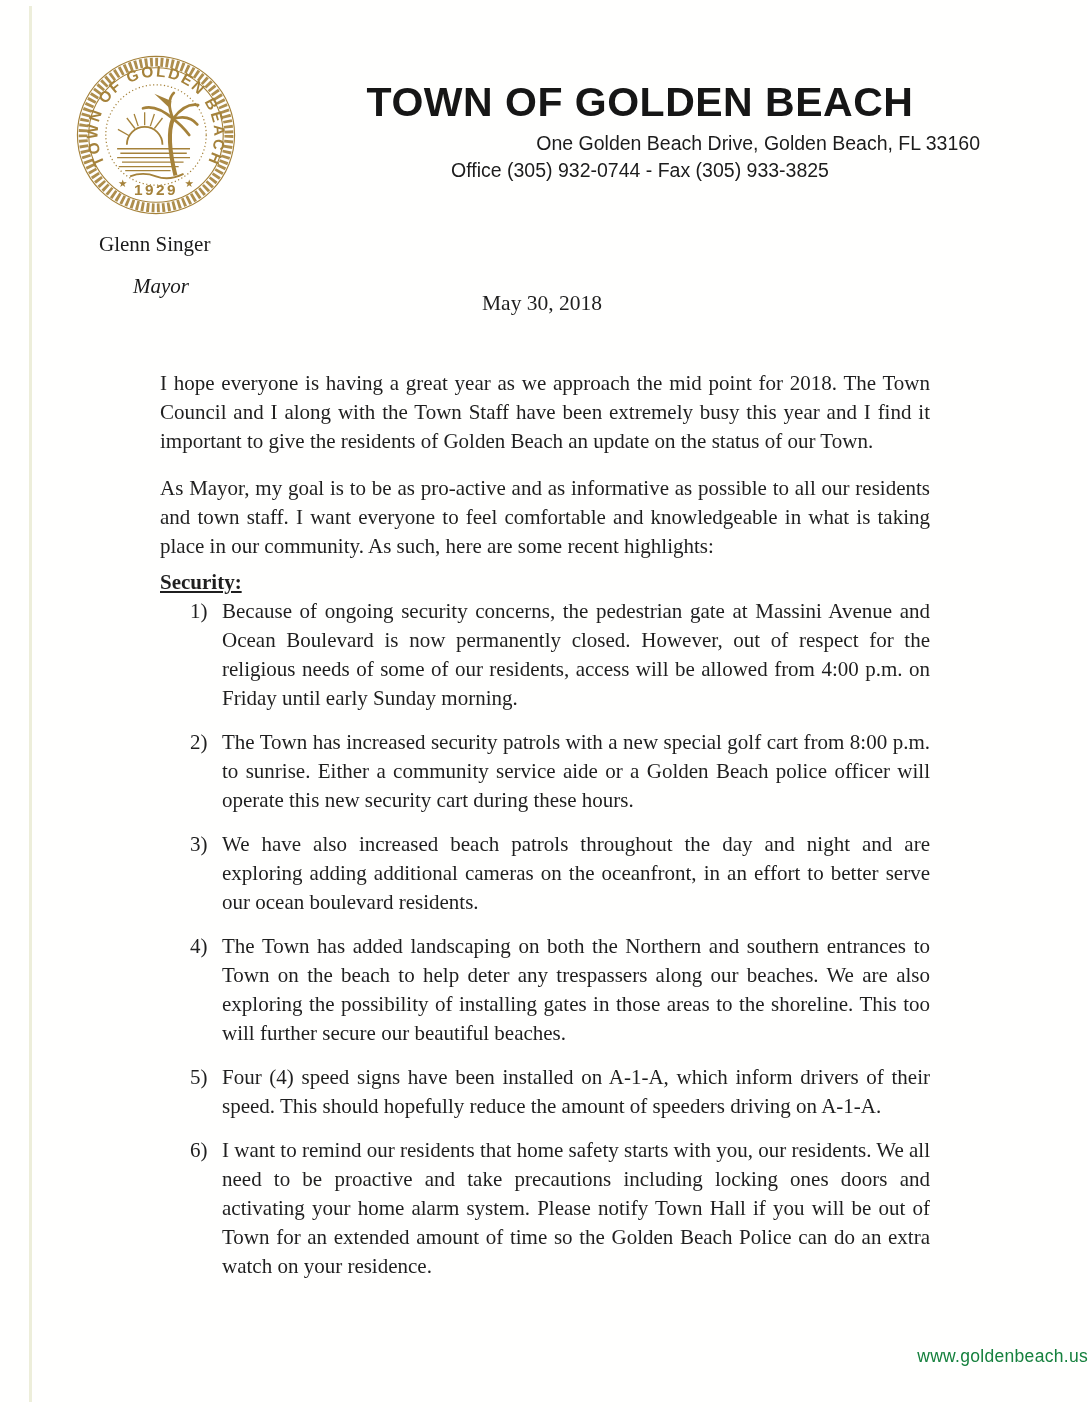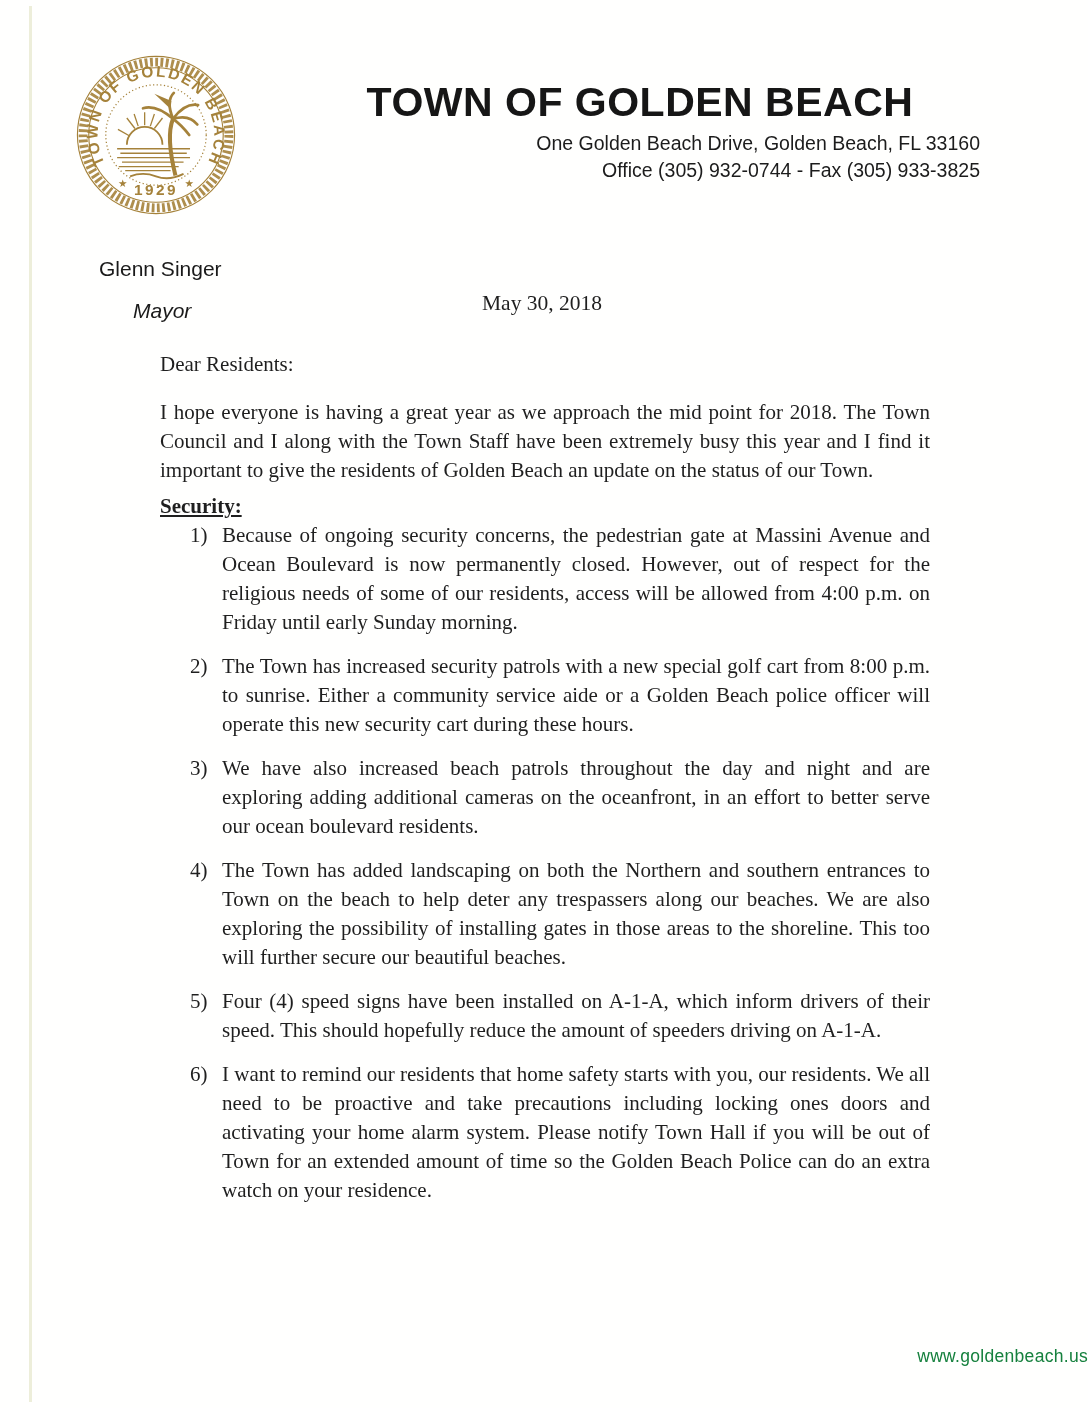--- a/index.html
+++ b/index.html
@@ -25,25 +25,25 @@
     font-family:"Liberation Sans", sans-serif;
     color:#161616;
   }
   .header-title {
     font-size:41px; font-weight:bold; letter-spacing:0.5px; line-height:1.1;
   }
   .header-address {
     font-size:19.5px; margin-top:7px; color:#1c1c1c;text-align:right;
   }
   .header-contact {
-    font-size:19.5px; margin-top:4px; color:#1c1c1c;text-align:right;
+    font-size:19.5px; margin-top:4px; color:#1c1c1c;
   }
   .sender {
-    position:absolute; left:99px; top:256px;
-    font-family:Liberation Sans, sans-serif;
+    position:absolute; left:99px; top:231px;
+    font-family:Liberation Serif, serif;
     font-size:21px; color:#1a1a1a; line-height:1.25;
   }
   .sender-role { font-style:italic; margin-left:34px; margin-top:16px; }
   .letter-date {
     position:absolute; left:482px; top:291px;
     font-size:21.5px;
     text-align:right;
   }
   .body-block {
     position:absolute; left:160px; top:350px; width:770px;
@@ -132,22 +132,22 @@
   </div>
 
   <div class="sender">
     <div>Glenn Singer</div>
     <div class="sender-role">Mayor</div>
   </div>
 
   <div class="letter-date">May 30, 2018</div>
 
   <div class="body-block">
-    <p class="salutation">Dear Residents:</p>
     <p class="para">I hope everyone is having a great year as we approach the mid point for 2018. The Town Council and I along with the Town Staff have been extremely busy this year and I find it important to give the residents of Golden Beach an update on the status of our Town.</p>
+    <p class="para">As Mayor, my goal is to be as pro-active and as informative as possible to all our residents and town staff. I want everyone to feel comfortable and knowledgeable in what is taking place in our community. As such, here are some recent highlights:</p>
     <p class="section-heading">Security:</p>
 
     <div class="num-list">
       <div class="num-item">
         <span class="num">1)</span>
         <span class="txt">Because of ongoing security concerns, the pedestrian gate at Massini Avenue and Ocean Boulevard is now permanently closed. However, out of respect for the religious needs of some of our residents, access will be allowed from 4:00 p.m. on Friday until early Sunday morning.</span>
       </div>
       <div class="num-item">
         <span class="num">2)</span>
         <span class="txt">The Town has increased security patrols with a new special golf cart from 8:00 p.m. to sunrise. Either a community service aide or a Golden Beach police officer will operate this new security cart during these hours.</span>

